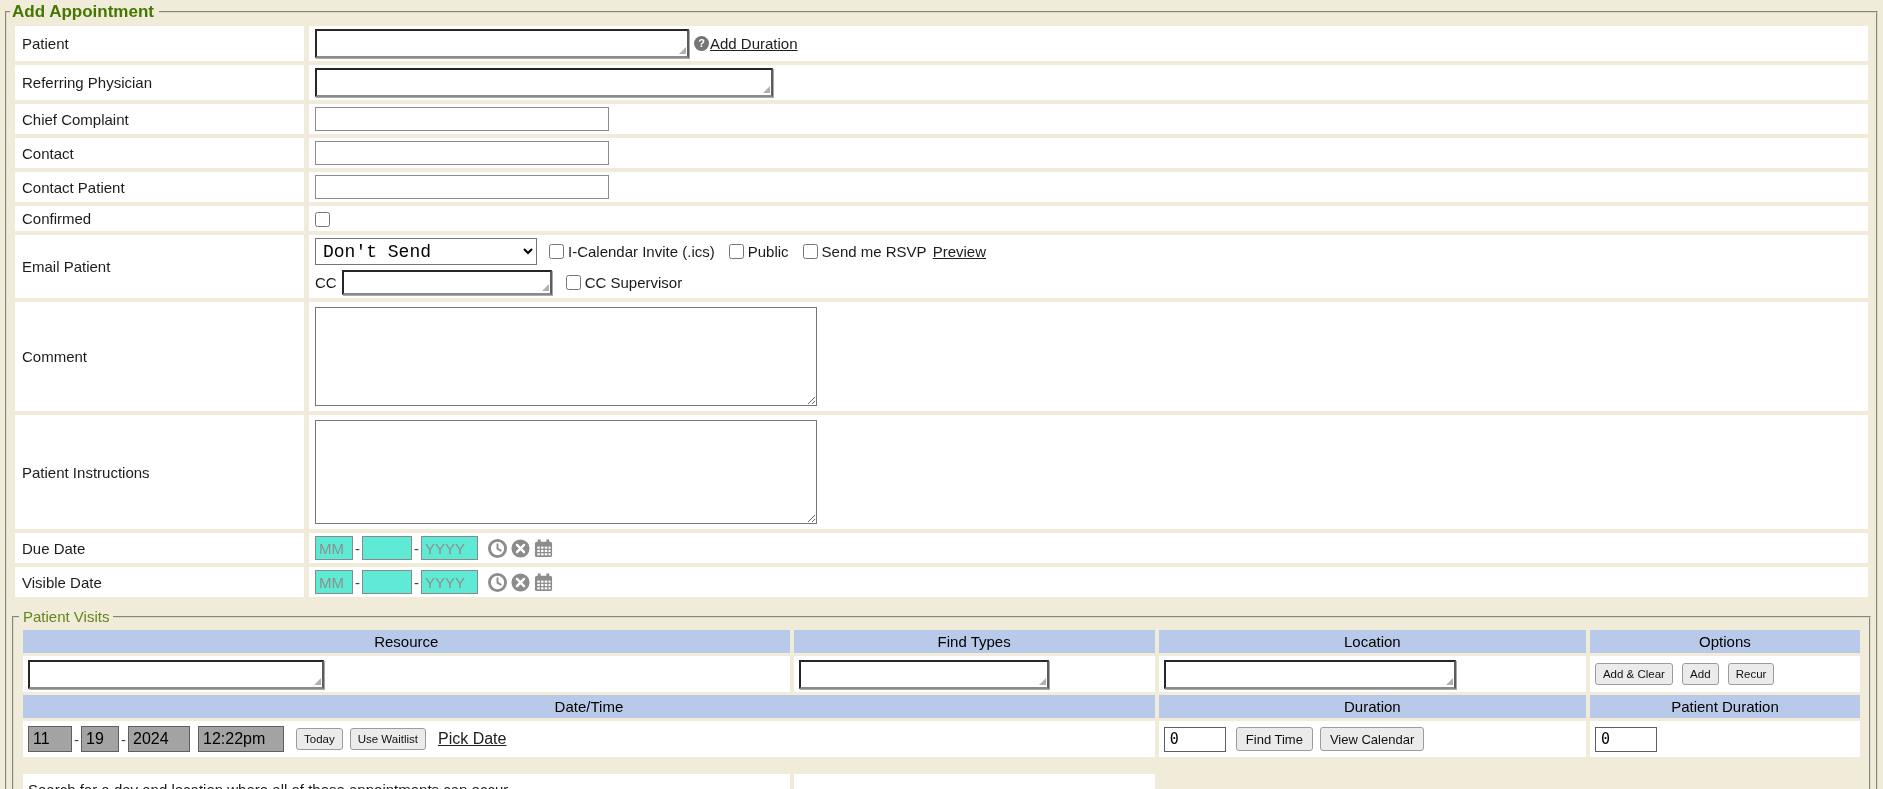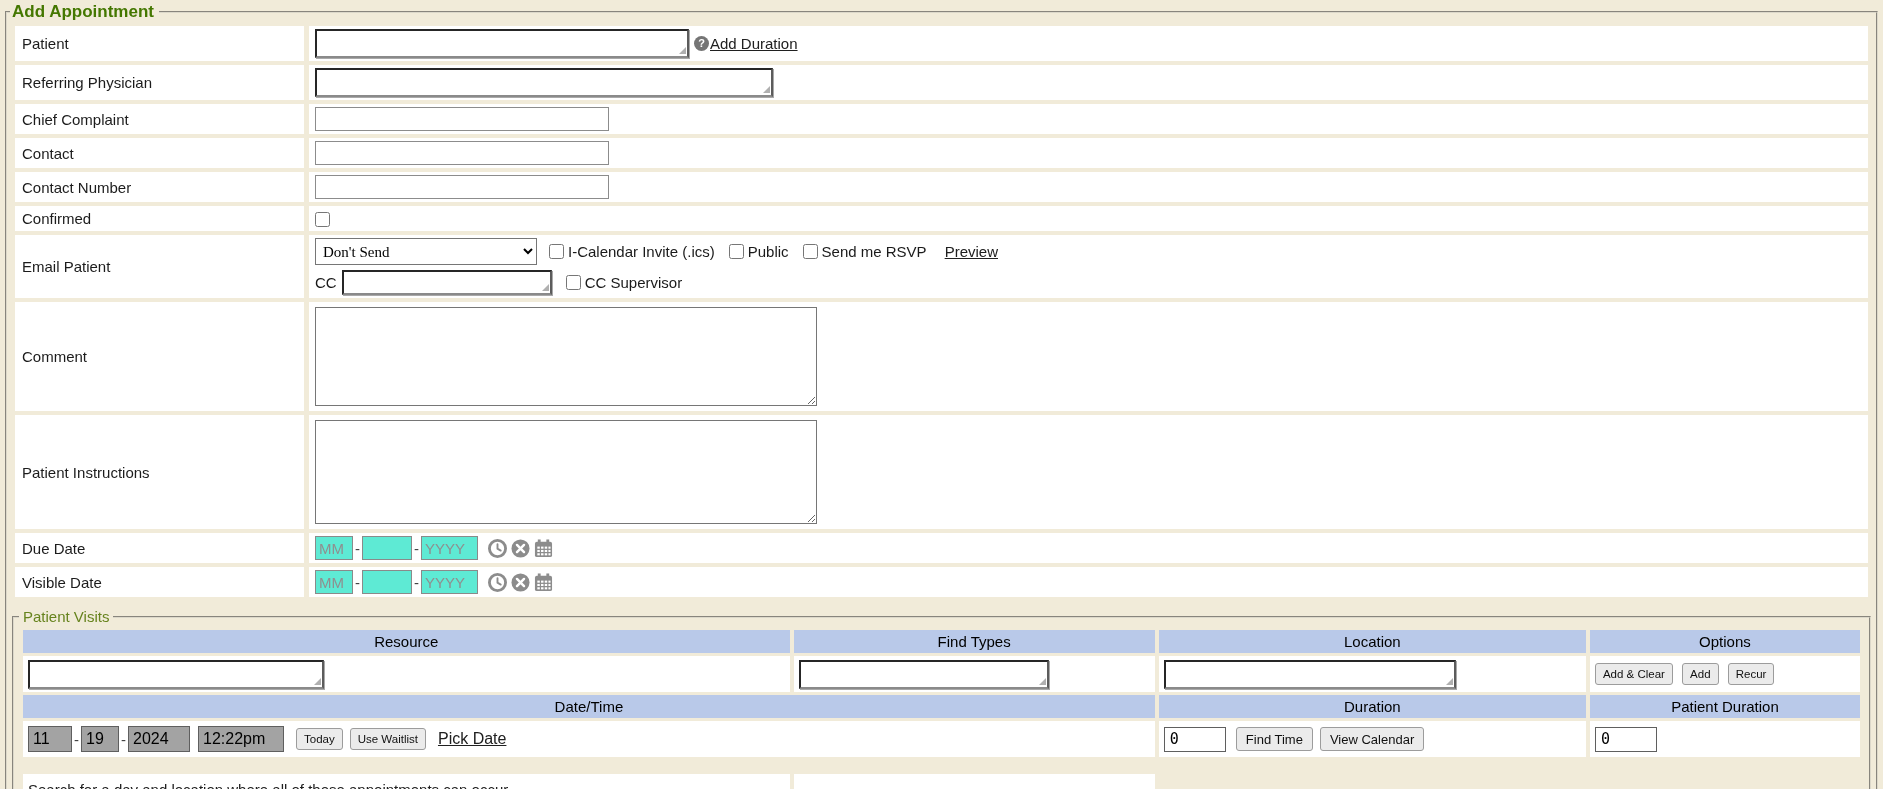--- a/index.html
+++ b/index.html
@@ -44,21 +44,21 @@
   .w-patient{width:374px;}
   .w-refphys{width:458px;}
   .w-cc{width:210px;height:25px;}
   .w-resource{width:296px;}
   .w-appt{width:250px;}
   .w-loc{width:292px;}
 
   select.send-select{
     box-sizing:border-box;width:222px;height:27px;
     border:1px solid #767676;background:#fff;
-    font-family:Liberation Serif, serif;font-size:15px;padding:1px 3px;
+    font-family:Liberation Mono, monospace;font-size:18px;padding:1px 3px;
   }
   input[type="checkbox"]{width:15px;height:15px;margin:0 4px 0 0;vertical-align:middle;}
   .cb-label{font-size:15px;margin-right:14px;vertical-align:middle;}
   a.lnk{color:#202020;text-decoration:underline;}
   .help-icon{
     display:inline-block;width:15px;height:15px;border-radius:50%;
     background:#757575;color:#fff;font-size:11px;font-weight:bold;
     line-height:15px;text-align:center;margin:0 1px 0 5px;vertical-align:middle;cursor:pointer;
   }
   textarea.ta{
@@ -143,21 +143,21 @@
         <td class="lbl">Chief Complaint</td>
         <td class="fld"><input type="text" class="inp" style=""></td>
       </tr>
 
       <tr>
         <td class="lbl">Contact</td>
         <td class="fld"><input type="text" class="inp" style=""></td>
       </tr>
 
       <tr>
-        <td class="lbl">Contact Number</td>
+        <td class="lbl">Contact Patient</td>
         <td class="fld"><input type="text" class="inp" style=""></td>
       </tr>
 
       <tr>
         <td class="lbl">Confirmed</td>
         <td class="fld"><input type="checkbox" style=""></td>
       </tr>
 
       <tr>
         <td class="lbl">Email Patient</td>
@@ -165,21 +165,21 @@
           <div class="rowflex">
             <select class="send-select">
               <option selected="">Don't Send</option>
             </select>
             <span style="width:12px"></span>
             <input type="checkbox" style="">
             <span class="cb-label">I-Calendar Invite (.ics)</span>
             <input type="checkbox" style="">
             <span class="cb-label">Public</span>
             <input type="checkbox" style="">
-            <span class="cb-label" style="margin-right:18px;text-align:center;">Send me RSVP</span>
+            <span class="cb-label" style="margin-right:6px;text-align:center;">Send me RSVP</span>
             <a href="#" class="lnk">Preview</a>
           </div>
           <div class="rowflex" style="margin-top:5px;">
             <span style="margin-right:5px;">CC</span>
             <span class="combo-wrap"><input type="text" class="combo w-cc" style=""></span>
             <span style="width:14px"></span>
             <input type="checkbox" style="">
             <span class="cb-label">CC Supervisor</span>
           </div>
         </td>

